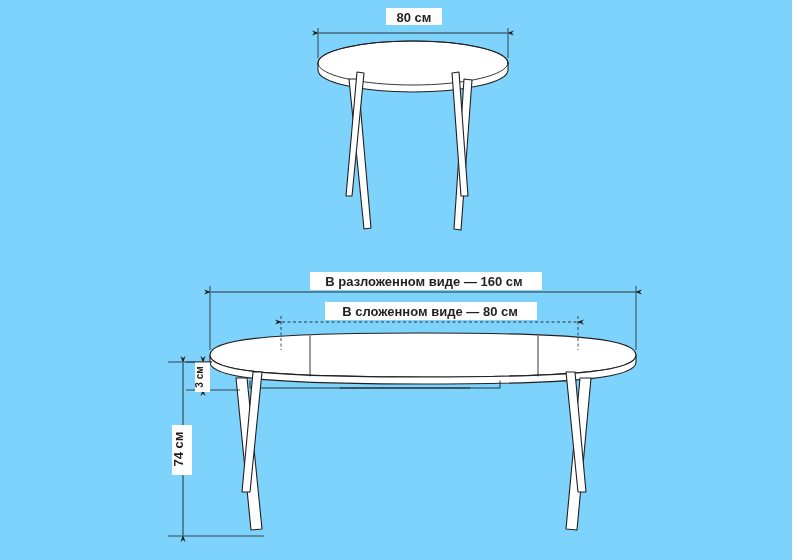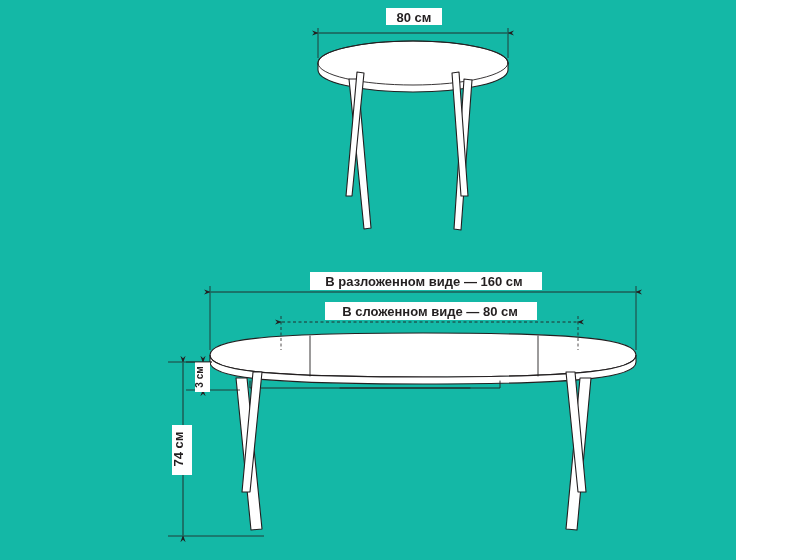--- a/index.html
+++ b/index.html
@@ -9,23 +9,23 @@
   }
   body {
     width: 800px;
     height: 560px;
     font-family: "Liberation Sans", sans-serif;
     color: #231f20;
     overflow: hidden;
   }
   #stage {
     position: relative;
-    width: 736px;
+    width: 792px;
     height: 560px;
-    background: #14b8a6;
+    background: #7dd3fc;
   }
   svg.diagram {
     position: absolute;
     left: 0;
     top: 0;
     width: 800px;
     height: 560px;
   }
   .dim-label {
     font-family: "Liberation Sans", sans-serif;

